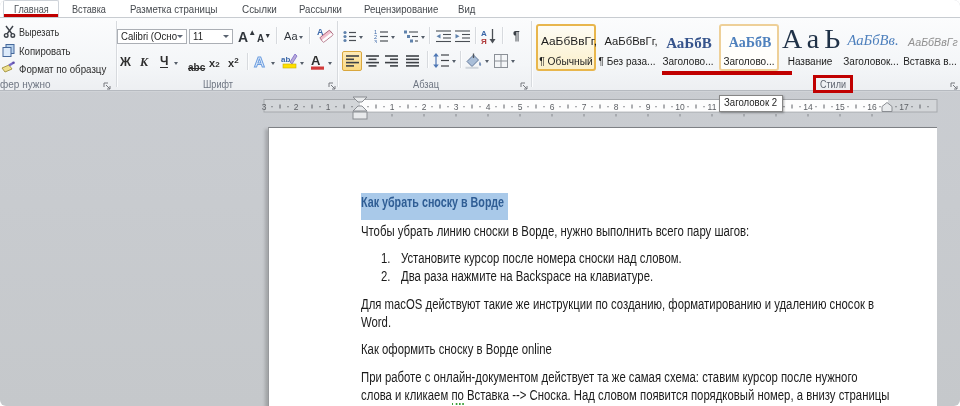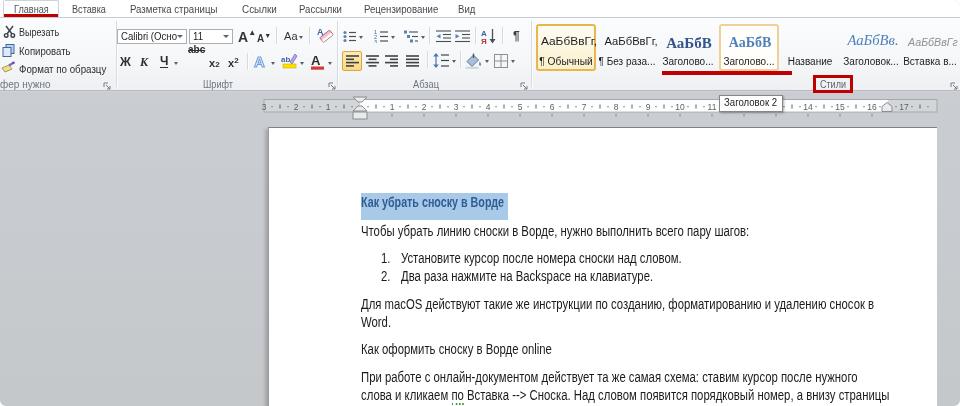--- a/index.html
+++ b/index.html
@@ -114,21 +114,21 @@
           <rect x="3" y="6.5" width="12.5" height="6" rx="1" fill="#f2bfcd" stroke="#a86478" stroke-width="0.9"></rect>
           <rect x="3.4" y="9.6" width="11.7" height="2.5" fill="#fdfdfd"></rect>
         </g>
       </svg>
   </div>
 
   <div class="mini" style="left:120px;top:55px;font-size:12px;font-weight:bold;">Ж</div>
   <div class="mini" style="left:140px;top:55px;font-size:12px;font-weight:bold;font-style:italic;font-family:'Liberation Serif',serif;">К</div>
   <div class="mini" style="left:160px;top:55px;font-size:12px;font-weight:bold;border-bottom:1px solid #2e2e2e;line-height:12px;">Ч</div>
   <div class="dd" style="left:174px;top:62px;"></div>
-  <div class="mini" style="left:188px;top:44px;font-size:10px;font-weight:bold;text-decoration:line-through;">abc</div>
+  <div class="mini" style="left:188px;top:62px;font-size:10px;font-weight:bold;text-decoration:line-through;">abc</div>
   <div class="mini" style="left:209px;top:57px;font-size:11px;font-weight:bold;">x<span style="font-size:8px;">2</span></div>
   <div class="mini" style="left:228px;top:56px;font-size:11px;font-weight:bold;">x<span style="font-size:8px;vertical-align:4px;">2</span></div>
   <div class="vsep" style="left:247px;top:53px;height:17px;"></div>
   <div class="icon" style="left:253px;top:53px;">
       <svg width="16" height="16">
         <text x="1" y="14" font-size="15" font-weight="bold" stroke="#6d9ee0" stroke-width="1" fill="#eaf2fb" font-family="Liberation Sans">А</text>
       </svg>
     </div>
   <div class="dd" style="left:271px;top:62px;"></div>
   <div class="icon" style="left:281px;top:53px;">
@@ -318,20 +318,21 @@
         <path d="M1 1 h4 M1 1 v4 M3 3 l4 4 M7 4 v3 h-3" stroke="#76797e" stroke-width="1" fill="none"></path>
       </svg>
     </div>
 
   <div class="stybox sel" style="left:536px;"></div>
   <div class="stybox sel2" style="left:719px;"></div>
   <div class="sthead" style="left:539px;width:60px;transform:scaleX(1.08);">АаБбВвГг,</div>
   <div class="sthead" style="left:601px;width:60px;transform:scaleX(1.02);">АаБбВвГг,</div>
   <div class="sthead" style="left:659px;width:60px;top:34.5px;color:#36548c;font-size:15px;font-weight:bold;font-family:'Liberation Serif',serif;transform:scaleX(1.0);">АаБбВ</div>
   <div class="sthead" style="left:720px;width:60px;top:35px;color:#4f81bd;font-size:14px;font-weight:bold;font-family:'Liberation Serif',serif;transform:scaleX(1.0);">АаБбВ</div>
+  <div class="sthead" style="left:782px;width:60px;top:23px;font-family:'Liberation Serif',serif;font-size:28px;color:#1f3147;letter-spacing:5px;transform:scaleX(1.0);">АаЬ</div>
   <div class="sthead" style="left:843px;width:60px;top:33px;font-family:'Liberation Serif',serif;font-style:italic;color:#4f81bd;font-size:14px;transform:scaleX(1.05);">АаБбВв.</div>
   <div class="sthead" style="left:903px;width:60px;top:36px;font-style:italic;color:#8f8f8f;font-size:11px;transform:scaleX(0.97);">АаБбВвГг</div>
   <div class="stlab" style="left:536px;width:60px;transform:scaleX(1.02);">¶ Обычный</div>
   <div class="stlab" style="left:597px;width:60px;">¶ Без раза...</div>
   <div class="stlab" style="left:658px;width:60px;">Заголово...</div>
   <div class="stlab" style="left:719px;width:60px;">Заголово...</div>
   <div class="stlab" style="left:780px;width:60px;">Название</div>
   <div class="stlab" style="left:841px;width:60px;">Заголовок...</div>
   <div class="stlab" style="left:900px;width:60px;">Вставка в...</div>
   <div class="glabel" style="left:820px;color:#5f6570;transform:scaleX(.9);">Стили</div>

